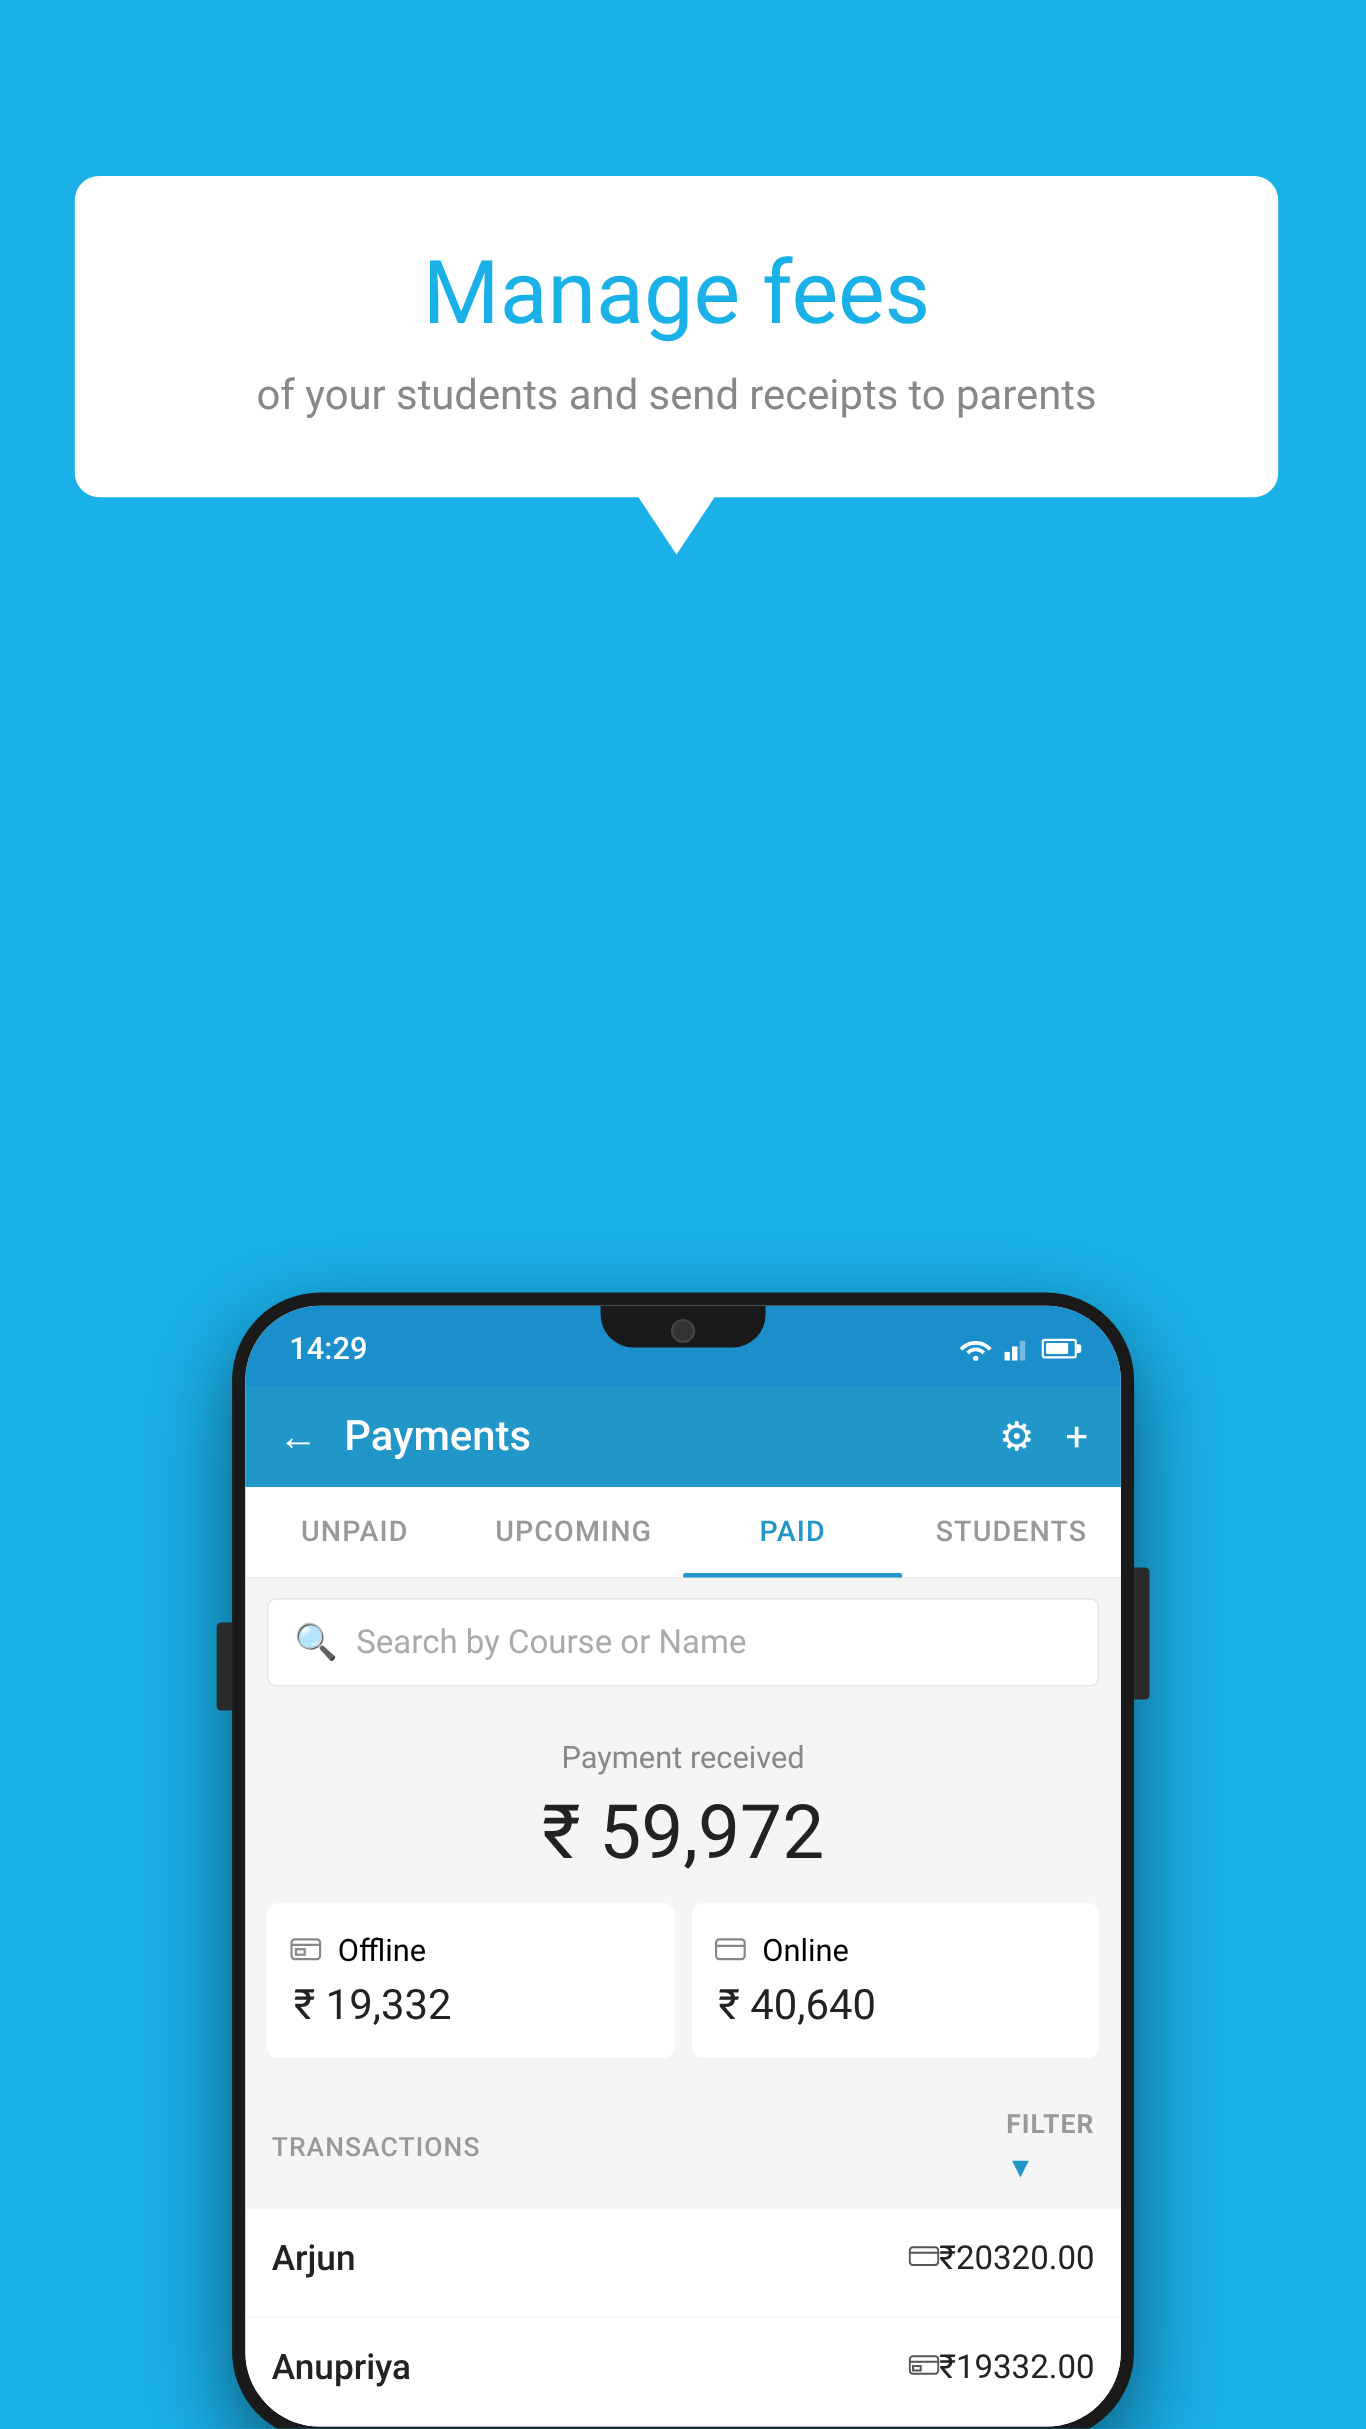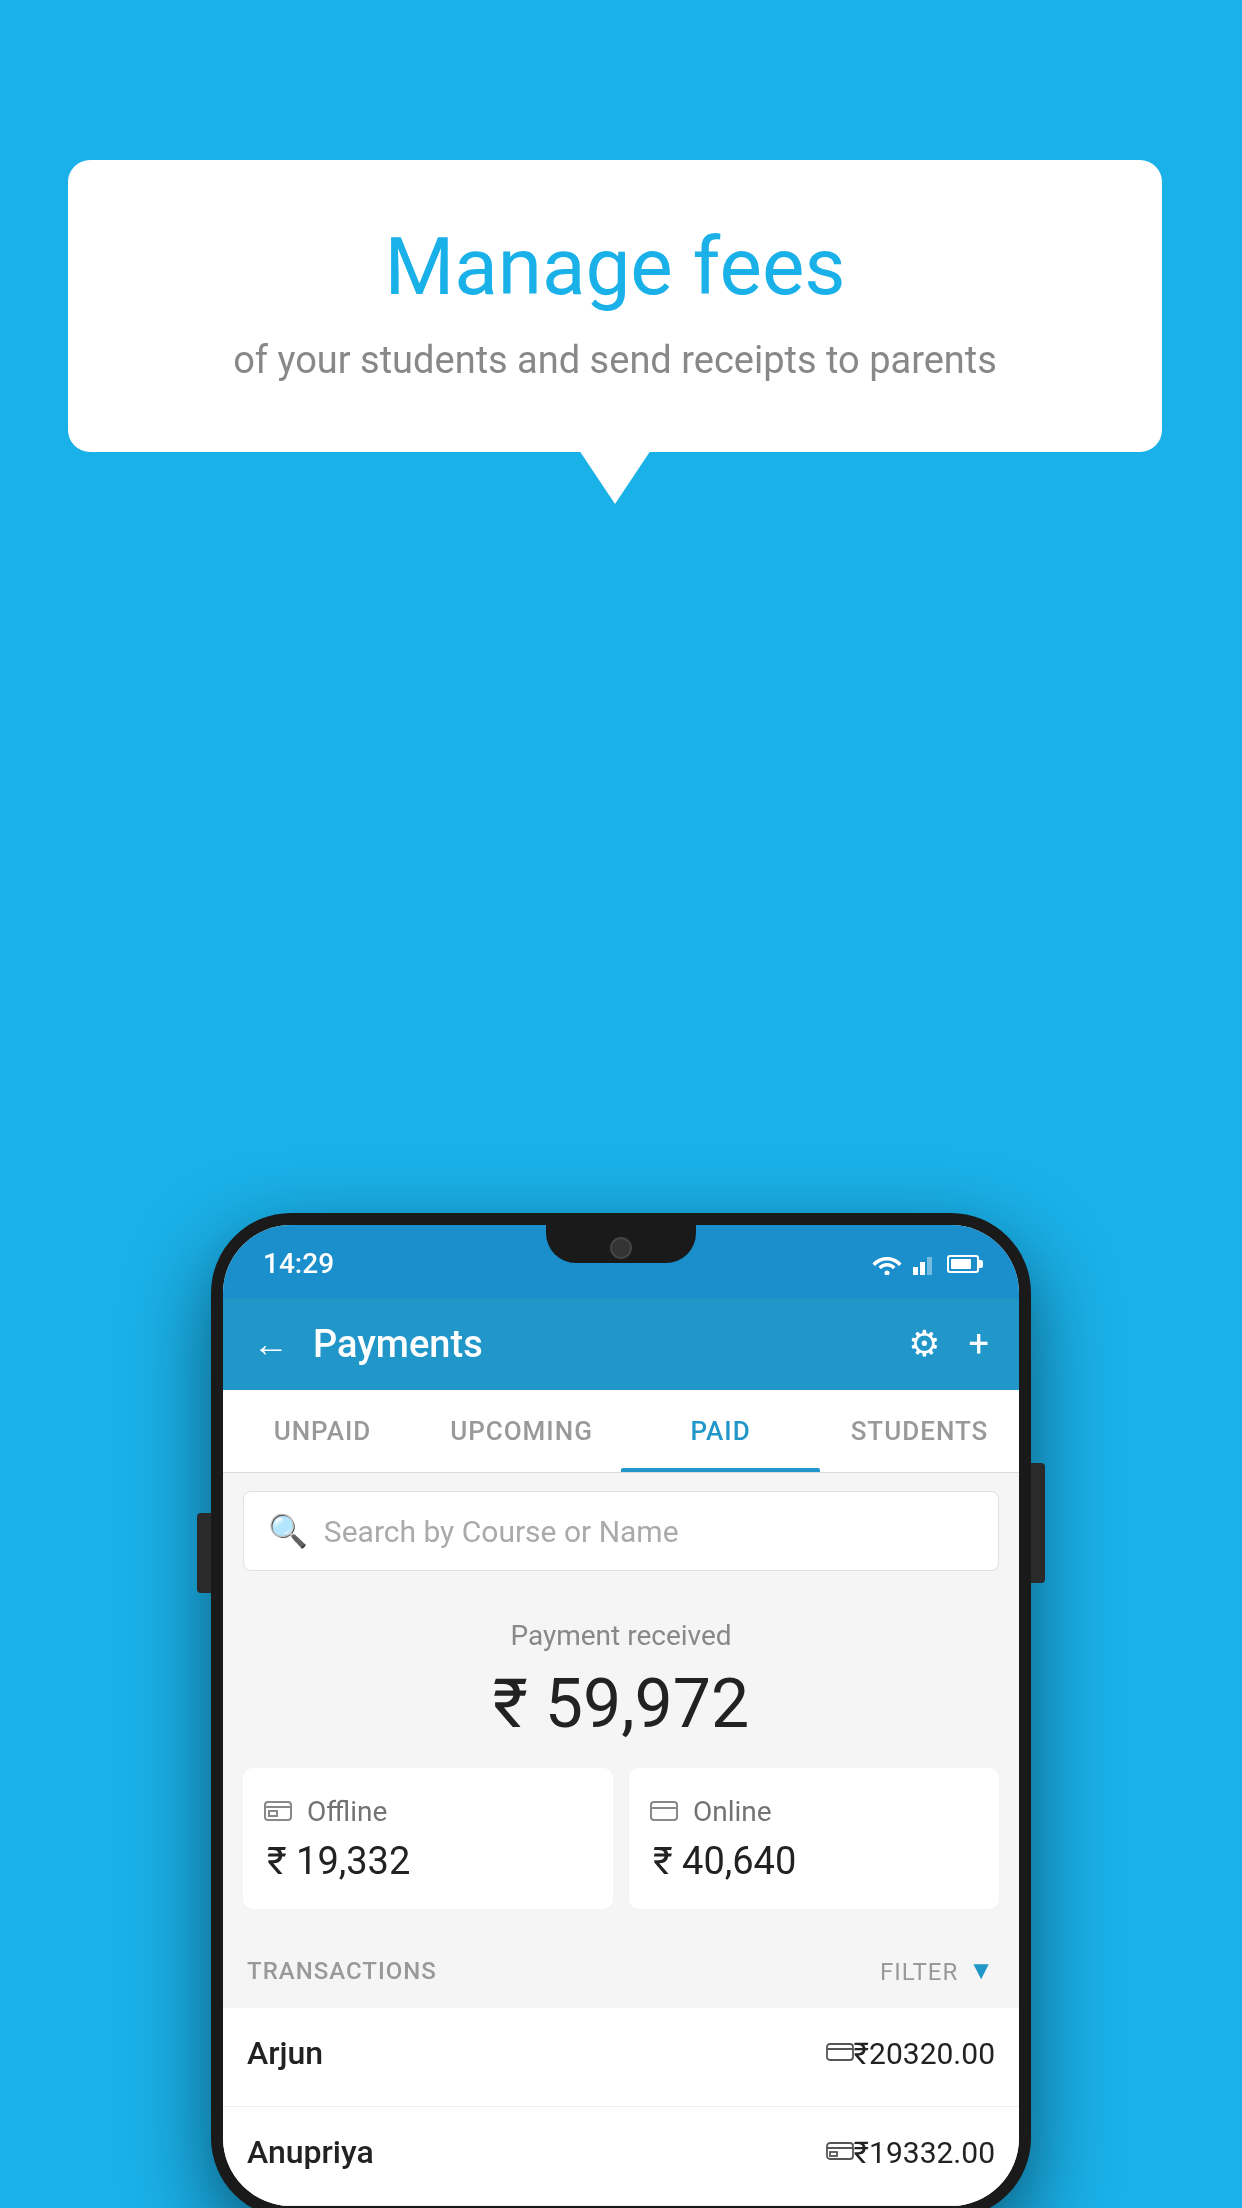--- a/index.html
+++ b/index.html
@@ -321,21 +321,21 @@
       gap: 14px;
     }
 
     .card-icon {
       color: #888;
       font-size: 30px;
     }
 
     .card-type {
       font-size: 28px;
-      color: #737373;
+      color: #000000;
     }
 
     .card-amount {
       font-size: 38px;
       font-weight: 400;
       color: #222;
       padding-left: 4px;
     }
 
     
@@ -349,26 +349,27 @@
 
     .transactions-label {
       font-size: 24px;
       font-weight: 500;
       color: #999;
       letter-spacing: 1px;
     }
 
     .filter-btn {
       display: flex;
-      align-items: flex-end;
+      align-items: flex-start;
       gap: 10px;
       font-size: 24px;
-      font-weight: 400;
+      font-weight: 700;
       color: #999;
       letter-spacing: 1px;
+      flex-direction: column;
     }
 
     .filter-icon {
       color: #2196c9;
       font-size: 26px;
     }
 
     
     .transaction-row {
       background: white;

